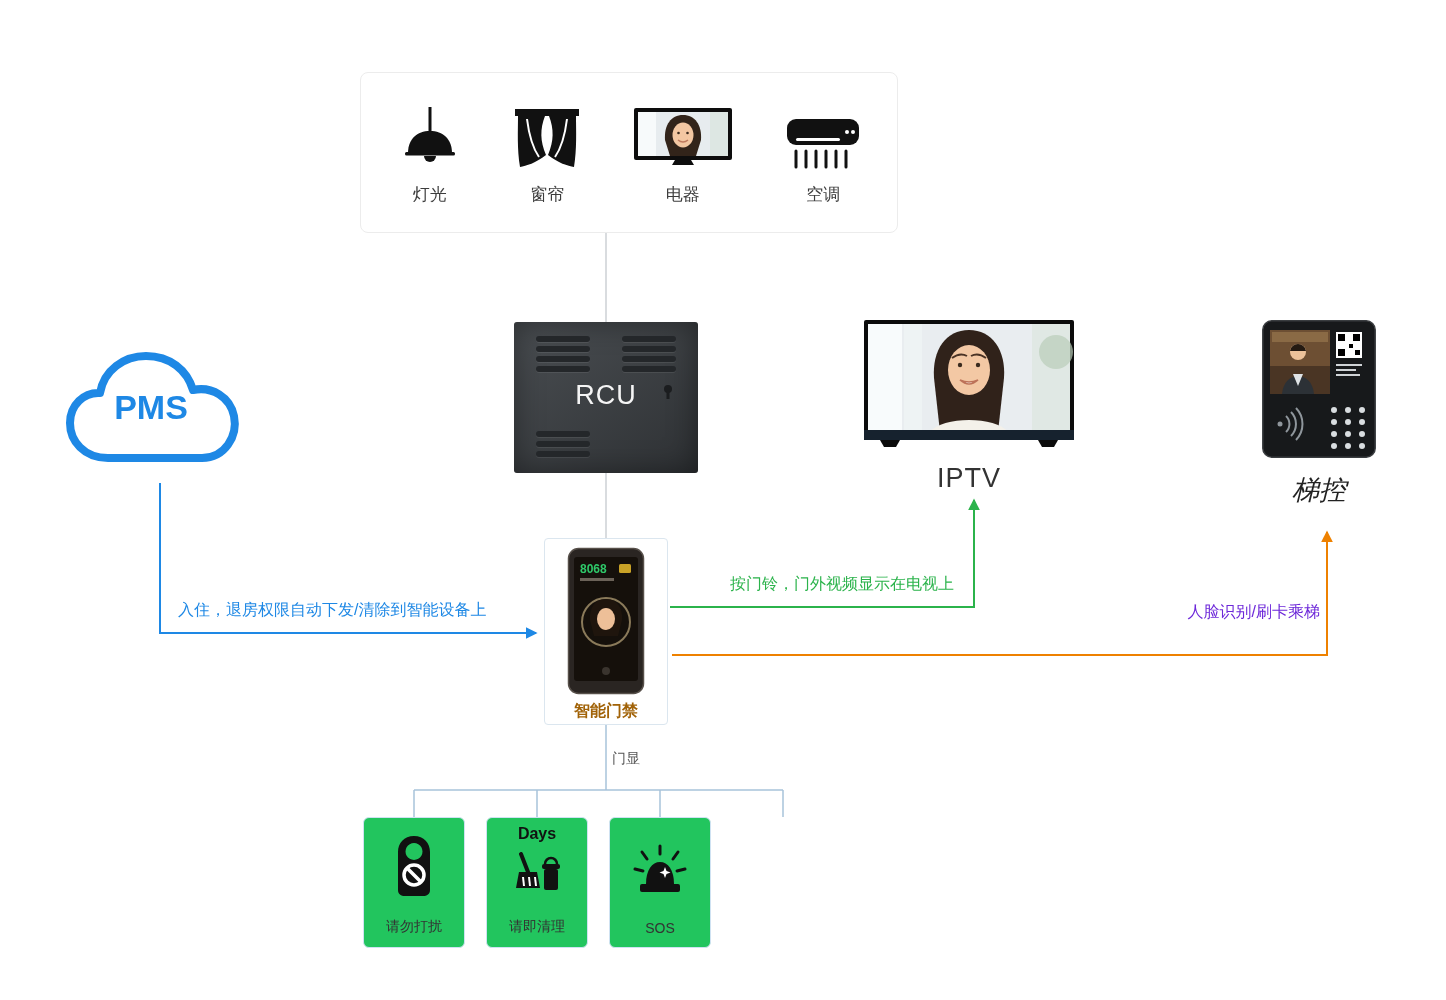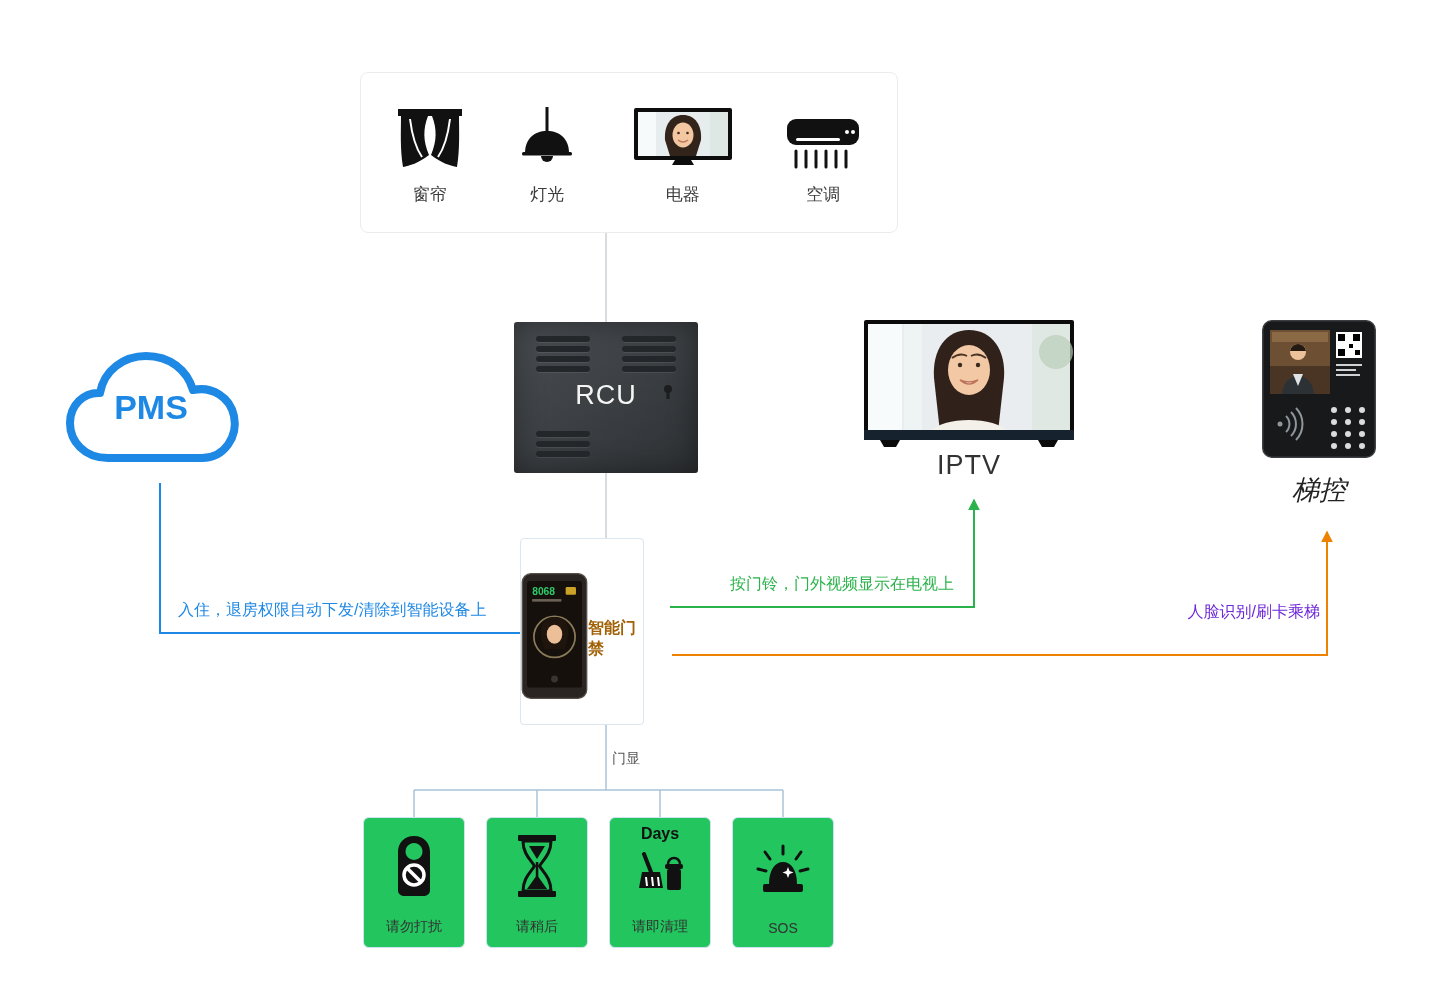--- a/index.html
+++ b/index.html
@@ -27,30 +27,30 @@
   .rcu .vents{position:absolute;display:flex;flex-direction:column;gap:4px;}
   .rcu .vents.vl{left:22px;top:14px;} .rcu .vents.vr{right:22px;top:14px;}
   .rcu .vents.vb{left:22px;bottom:16px;}
   .vent{width:54px;height:6px;border-radius:3px;background:#24272a;box-shadow:0 1px 0 rgba(255,255,255,.08);}
   .rcu-label{position:absolute;top:58px;width:100%;text-align:center;color:#f5f5f5;
              font-size:27px;letter-spacing:1px;}
   .keyhole{position:absolute;right:24px;top:62px;}
 
   
   .iptv{position:absolute;left:862px;top:320px;width:214px;display:flex;flex-direction:column;align-items:center;}
-  .iptv .lbl{margin-top:0;font-size:27px;color:#333;letter-spacing:1px;}
+  .iptv .lbl{margin-top:13px;font-size:27px;color:#333;letter-spacing:1px;}
 
   
   .elevator{position:absolute;left:1260px;top:320px;width:118px;display:flex;flex-direction:column;align-items:center;font-style:italic;}
   .elevator .lbl{margin-top:14px;font-size:27px;color:#222;}
 
   
-  .door-box{position:absolute;left:520px;top:538px;width:124px;height:187px;
+  .door-box{position:absolute;left:544px;top:538px;width:124px;height:187px;
             border:1px solid #dbe6ef;border-radius:4px;background:#fff;
-            display:flex;flex-direction:row;align-items:center;padding-top:8px;box-sizing:border-box;}
+            display:flex;flex-direction:column;align-items:center;padding-top:8px;box-sizing:border-box;}
   .door-box .lbl{margin-top:6px;font-size:16px;font-weight:bold;color:#a16207;}
 
   
   .note{position:absolute;font-size:16px;white-space:nowrap;}
   .note.blue{left:178px;top:600px;color:#1e88e5;}
   .note.green{left:730px;top:574px;color:#2bb34b;}
   .note.orange{left:1168px;top:602px;color:#6d28d9;width:152px;text-align:right;}
   .door-display-label{position:absolute;left:612px;top:750px;font-size:14px;color:#555;}
 
   
@@ -89,41 +89,41 @@
 
     <polyline points="670,607 974,607 974,500" fill="none" stroke="#2bb34b" stroke-width="2" marker-end="url(#arr-green)"></polyline>
 
     <polyline points="672,655 1327,655 1327,532" fill="none" stroke="#ee8100" stroke-width="2" marker-end="url(#arr-orange)"></polyline>
   </svg>
 
   <div class="top-panel">
 
     <div class="device-item">
       <div class="ic">
+        <svg width="64" height="66" viewBox="0 0 64 66">
+          <line x1="32" y1="2" x2="32" y2="26" stroke="#111" stroke-width="3"></line>
+          <path d="M10 48 C10 34 19 26 32 26 C45 26 54 34 54 48 Z" fill="#111"></path>
+          <rect x="7" y="47" width="50" height="3.5" rx="1.5" fill="#111"></rect>
+          <path d="M26 51 a6 6 0 0 0 12 0 Z" fill="#111"></path>
+        </svg>
+      </div>
+      <div class="lbl">灯光</div>
+    </div>
+
+    <div class="device-item">
+      <div class="ic">
         <svg width="64" height="62" viewBox="0 0 64 62">
           <rect x="0" y="0" width="64" height="7" fill="#111"></rect>
           <path d="M3 7 L30 7 C25 20 25 32 31 46 C21 54 11 57 5 58 C2 40 3 22 3 7 Z" fill="#111"></path>
           <path d="M61 7 L34 7 C39 20 39 32 33 46 C43 54 53 57 59 58 C62 40 61 22 61 7 Z" fill="#111"></path>
           <path d="M12 10 C14 26 17 38 24 48" stroke="#fff" stroke-width="2" fill="none"></path>
           <path d="M52 10 C50 26 47 38 40 48" stroke="#fff" stroke-width="2" fill="none"></path>
         </svg>
       </div>
       <div class="lbl">窗帘</div>
-    </div>
-
-    <div class="device-item">
-      <div class="ic">
-        <svg width="64" height="66" viewBox="0 0 64 66">
-          <line x1="32" y1="2" x2="32" y2="26" stroke="#111" stroke-width="3"></line>
-          <path d="M10 48 C10 34 19 26 32 26 C45 26 54 34 54 48 Z" fill="#111"></path>
-          <rect x="7" y="47" width="50" height="3.5" rx="1.5" fill="#111"></rect>
-          <path d="M26 51 a6 6 0 0 0 12 0 Z" fill="#111"></path>
-        </svg>
-      </div>
-      <div class="lbl">灯光</div>
     </div>
 
     <div class="device-item">
       <div class="ic">
         <svg width="100" height="64" viewBox="0 0 100 64">
           <rect x="1" y="1" width="98" height="52" rx="2" fill="#0d0d0d"></rect>
           <rect x="5" y="5" width="90" height="44" fill="#e7ecef"></rect>
           <rect x="5" y="5" width="18" height="44" fill="#f7fafb"></rect>
           <rect x="77" y="5" width="18" height="44" fill="#dde7e3"></rect>
           <path d="M50 8 C38 8 31 18 32 33 L37 49 L63 49 L68 33 C69 18 62 8 50 8 Z" fill="#32241a"></path>
@@ -285,33 +285,20 @@
         <svg width="48" height="62" viewBox="0 0 48 62">
           <path fill-rule="evenodd" fill="#111" d="M24 1 C14 1 8 8 8 17 L8 55 C8 59 11 61 15 61 L33 61 C37 61 40 59 40 55 L40 17 C40 8 34 1 24 1 Z
                    M24 8 a8.5 8.5 0 1 0 0.01 0 Z"></path>
           <circle cx="24" cy="40" r="10" fill="none" stroke="#fff" stroke-width="3.5"></circle>
           <line x1="17" y1="33" x2="31" y2="47" stroke="#fff" stroke-width="3.5"></line>
         </svg>
       </div>
       <div class="lbl">请勿打扰</div>
     </div>
 
-    <div class="card c-hour">
-      <div class="icon">
-        <svg width="46" height="62" viewBox="0 0 46 62">
-          <rect x="4" y="0" width="38" height="6" rx="1" fill="#111"></rect>
-          <rect x="4" y="56" width="38" height="6" rx="1" fill="#111"></rect>
-          <path d="M9 6 L37 6 C37 19 29 25 25.5 31 C29 37 37 43 37 56 L9 56 C9 43 17 37 20.5 31 C17 25 9 19 9 6 Z" fill="none" stroke="#111" stroke-width="3"></path>
-          <path d="M15 11 L31 11 L23 24 Z" fill="#111"></path>
-          <path d="M23 40 L33 54 L13 54 Z" fill="#111"></path>
-          <rect x="21.8" y="27" width="2.5" height="22" fill="#111"></rect>
-        </svg>
-      </div>
-      <div class="lbl">请稍后</div>
-    </div>
 
     <div class="card c-clean days">
       <div class="top-text">Days</div>
       <div class="icon">
         <svg width="50" height="44" viewBox="0 0 50 44">
           <line x1="9" y1="2" x2="16" y2="20" stroke="#111" stroke-width="4" stroke-linecap="round"></line>
           <path d="M7 20 L25 20 L28 36 L4 36 Z" fill="#111"></path>
           <line x1="11" y1="25" x2="12" y2="34" stroke="#fff" stroke-width="2"></line>
           <line x1="17" y1="25" x2="18" y2="34" stroke="#fff" stroke-width="2"></line>
           <line x1="23" y1="25" x2="24" y2="34" stroke="#fff" stroke-width="2"></line>

